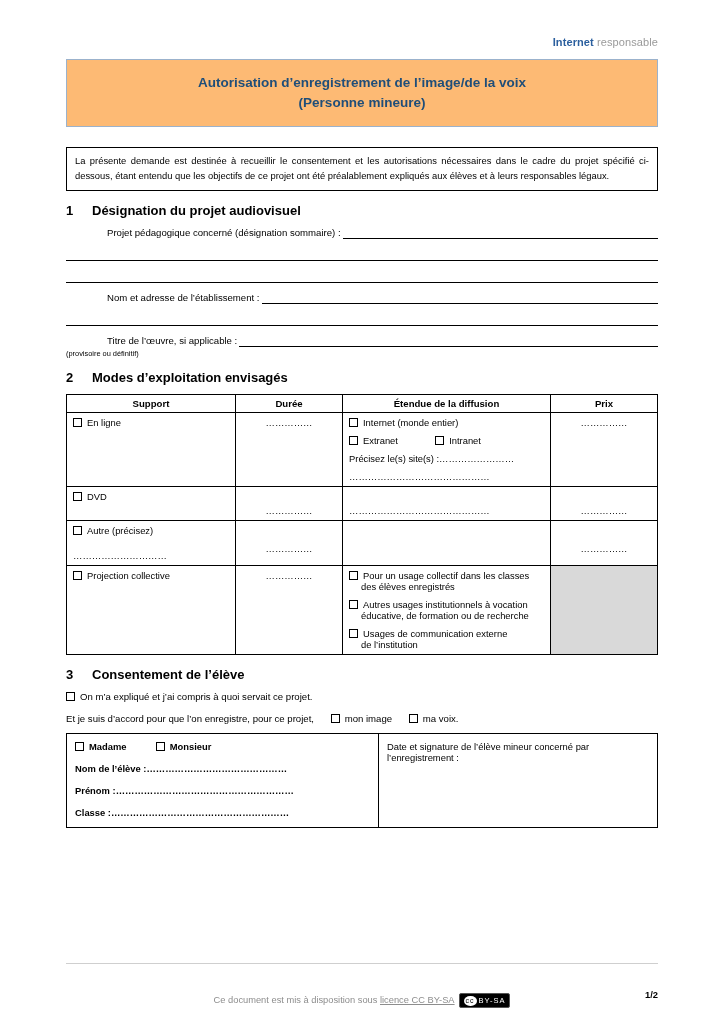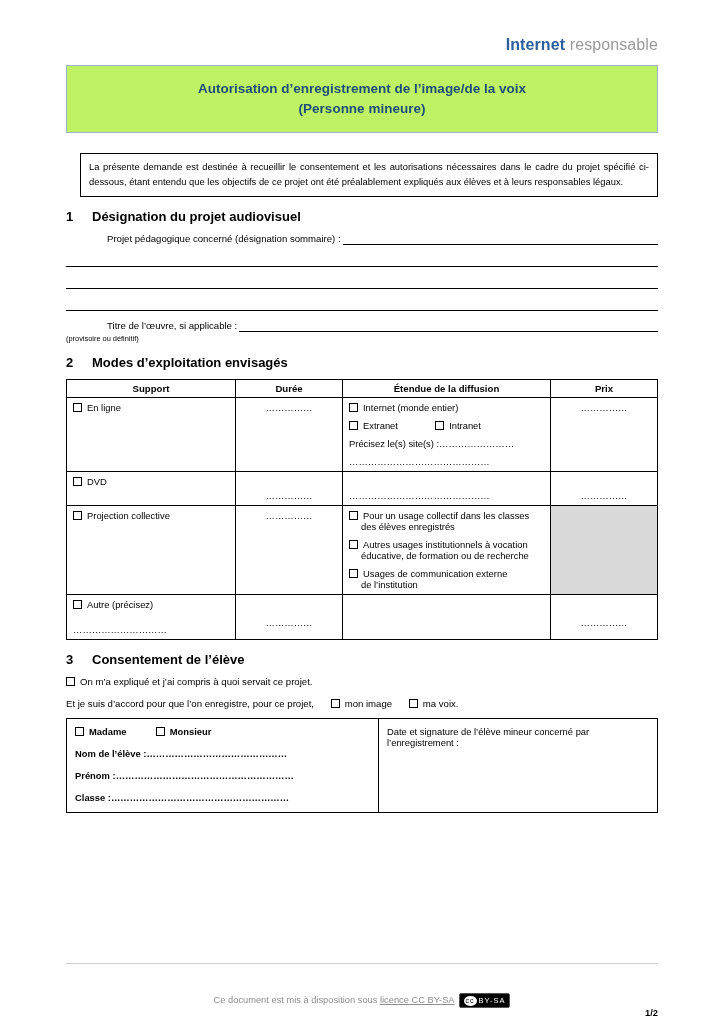--- a/index.html
+++ b/index.html
@@ -18,53 +18,52 @@
   .page {
     position: relative;
     width: 724px;
     height: 1024px;
     box-sizing: border-box;
     padding: 0 66px;
   }
   
   .brand {
     text-align: right;
-    font-size: 16px;
+    font-size: 11px;
     padding-top: 36px;
     color: #8a8a8a;
     letter-spacing: 0.1px;
   }
   .brand .b1 {
     color: #2b5f9e;
     font-weight: bold;
   }
   .brand .b2 {
     color: #9a9a9a;
   }
   
   .title-box {
     margin-top: 11px;
-    background: #bef264;
+    background: #fdba74;
     border: 1px solid #9bb2cc;
     text-align: center;
     padding: 13px 6px 14px 6px;
     color: #1f4e79;
     font-weight: bold;
     font-size: 13.5px;
     line-height: 1.45;
   }
   
   .intro-box {
     margin-top: 20px;
     border: 1px solid #000;
     padding: 6px 8px 7px 8px;
     font-size: 9.4px;
     line-height: 1.55;
     text-align: justify;
-    margin-left: 14px;
   }
   
   .sec {
     margin-top: 12px;
     font-weight: bold;
     font-size: 13px;
     display: flex;
     align-items: baseline;
   }
   .sec .num {
@@ -197,21 +196,21 @@
     background: #fff;
     color: #000;
     border-radius: 50%;
     padding: 0 2px;
     margin-right: 2px;
     font-size: 7px;
   }
   .pageno {
     position: absolute;
     right: 66px;
-    bottom: 6px;
+    bottom: 24px;
     font-size: 9.4px;
     font-weight: bold;
     color: #000;
   }
   .sep-rule {
     position: absolute;
     left: 66px;
     right: 66px;
     bottom: 60px;
     border-top: 1px solid #cfcfcf;
@@ -238,20 +237,24 @@
     <span>Désignation du projet audiovisuel</span>
   </div>
 
   <div class="fieldrow">
     <span class="lbl">Projet pédagogique concerné (désignation sommaire) :</span>
     <span class="line"></span>
   </div>
   <div class="blank-line"></div>
   <div class="blank-line"></div>
 
+  <div class="fieldrow">
+    <span class="lbl">Nom et adresse de l’établissement :</span>
+    <span class="line"></span>
+  </div>
   <div class="blank-line"></div>
 
   <div class="fieldrow">
     <span class="lbl">Titre de l’œuvre, si applicable :</span>
     <span class="line"></span>
   </div>
   <div class="sub-note">(provisoire ou définitif)</div>
 
   <div class="sec">
     <span class="num">2</span>
@@ -293,48 +296,48 @@
         <td>
           <span class="cb"></span><span>DVD</span>
         </td>
         <td class="dots-center" style="padding-top:18px">……………</td>
         <td style="padding-top:18px">………………………………………</td>
         <td class="dots-center" style="padding-top:18px">……………</td>
       </tr>
 
       <tr>
         <td>
-          <span class="cb"></span><span>Projection collective</span>
-        </td>
-        <td class="dots-center mid">……………</td>
-        <td>
-          <div class="cell-line">
-            <span class="cb"></span><span>Pour un usage collectif dans les classes</span>
-            <div class="indent">des élèves enregistrés</div>
-          </div>
-          <div class="cell-line">
-            <span class="cb"></span><span>Autres usages institutionnels à vocation</span>
-            <div class="indent">éducative, de formation ou de recherche</div>
-          </div>
-          <div class="cell-line">
-            <span class="cb"></span><span>Usages de communication externe</span>
-            <div class="indent">de l’institution</div>
-          </div>
-        </td>
-        <td class="shaded"></td>
-      </tr>
-
-      <tr>
-        <td>
           <div><span class="cb"></span><span>Autre (précisez)</span></div>
           <div style="margin-top:14px">…………………………</div>
         </td>
         <td class="dots-center" style="padding-top:22px">……………</td>
         <td></td>
         <td class="dots-center" style="padding-top:22px">……………</td>
+      </tr>
+
+      <tr>
+        <td>
+          <span class="cb"></span><span>Projection collective</span>
+        </td>
+        <td class="dots-center mid">……………</td>
+        <td>
+          <div class="cell-line">
+            <span class="cb"></span><span>Pour un usage collectif dans les classes</span>
+            <div class="indent">des élèves enregistrés</div>
+          </div>
+          <div class="cell-line">
+            <span class="cb"></span><span>Autres usages institutionnels à vocation</span>
+            <div class="indent">éducative, de formation ou de recherche</div>
+          </div>
+          <div class="cell-line">
+            <span class="cb"></span><span>Usages de communication externe</span>
+            <div class="indent">de l’institution</div>
+          </div>
+        </td>
+        <td class="shaded"></td>
       </tr>
     </tbody>
   </table>
 
   <div class="sec">
     <span class="num">3</span>
     <span>Consentement de l’élève</span>
   </div>
 
   <div class="consent-line">

